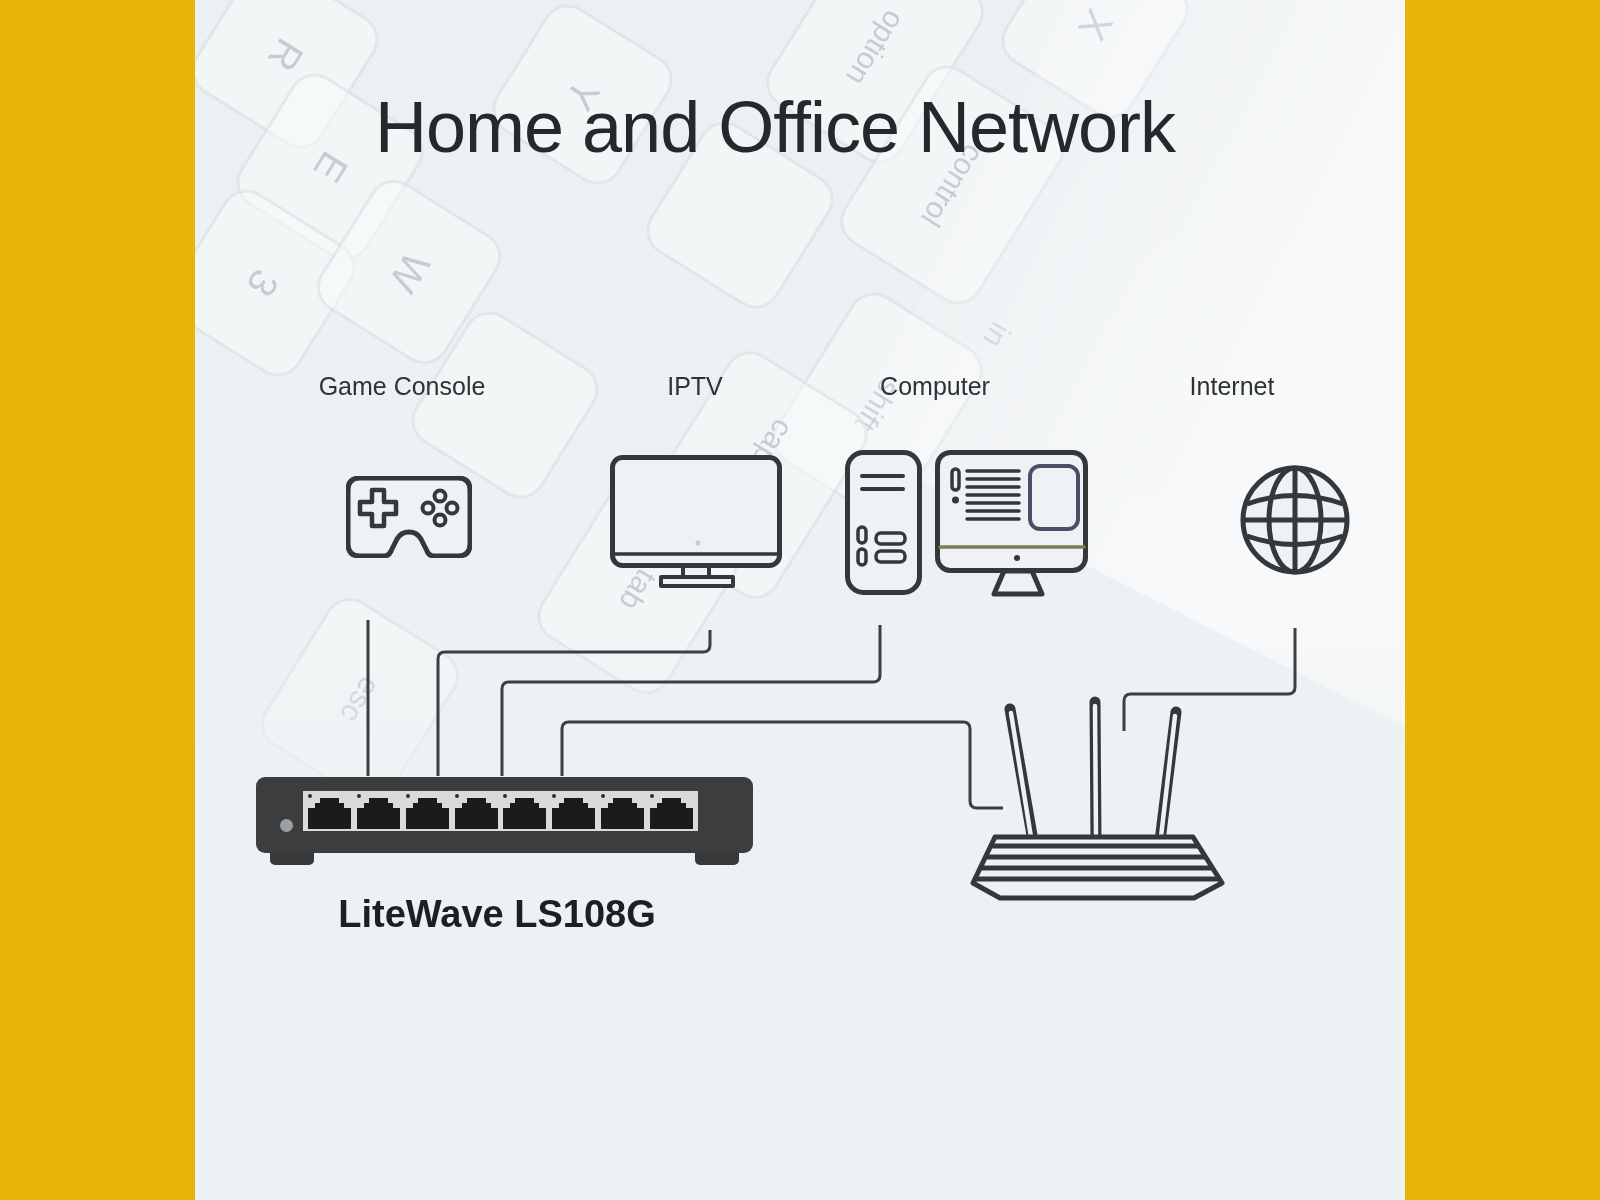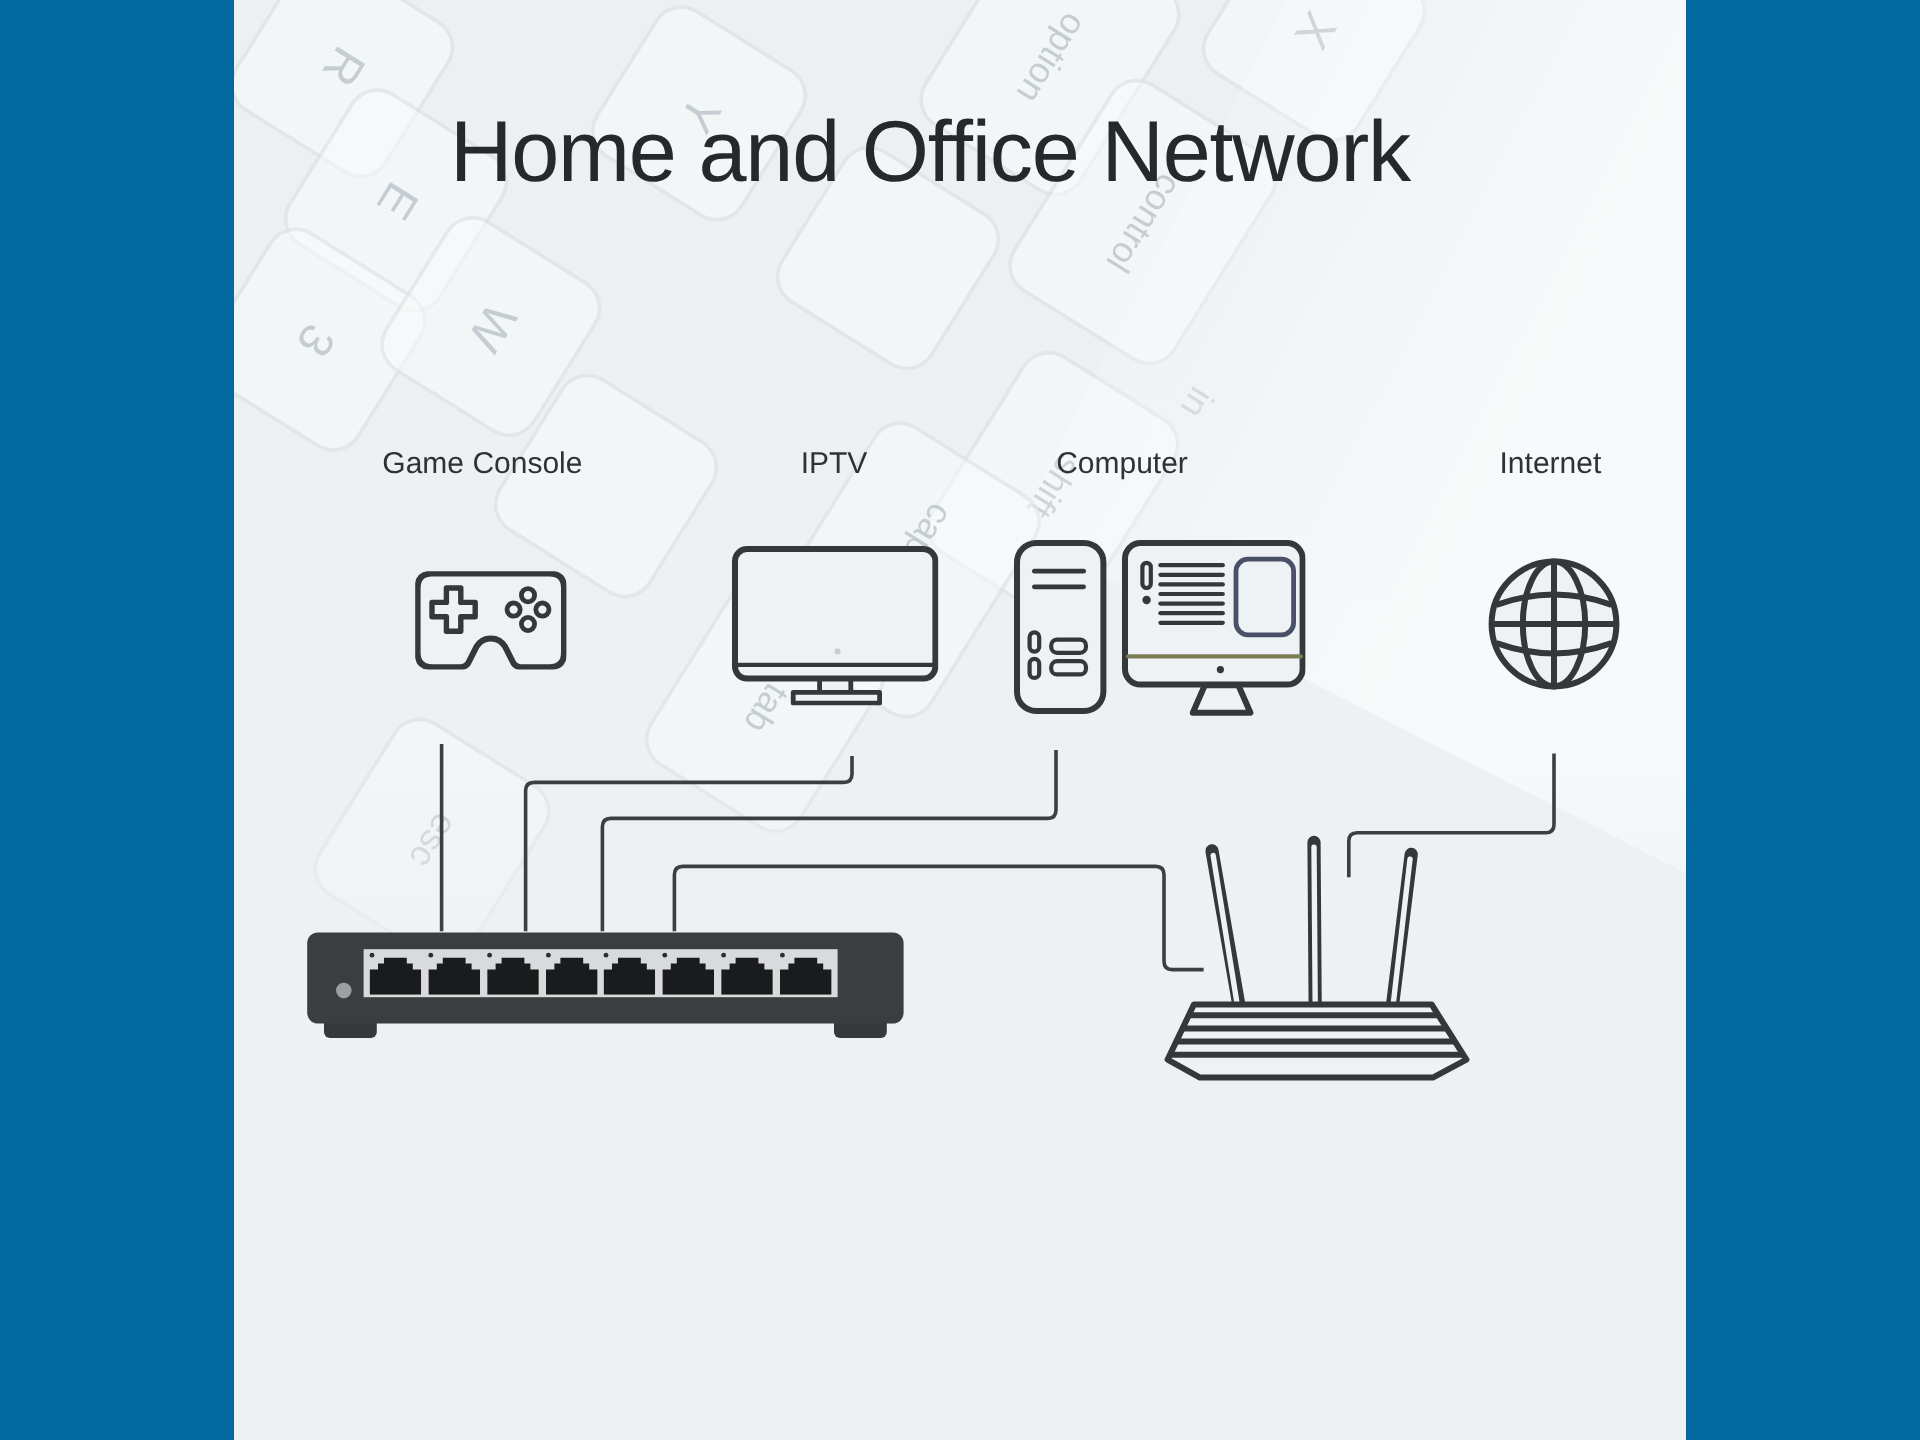--- a/index.html
+++ b/index.html
@@ -13,42 +13,42 @@
     --switch-body:#3b3d3f;
     --switch-panel:#d9dadb;
     --port-color:#1a1b1c;
     --led-color:#9da0a2;
     --monitor-chin:#7d7d55;
     --monitor-panel:#4a5068;
   }
   *{margin:0;padding:0;box-sizing:border-box;}
   html,body{width:1600px;height:1200px;background:#ffffff;overflow:hidden;
     font-family:"Liberation Sans","DejaVu Sans",sans-serif;}
-  .page{position:relative;width:1600px;height:1200px;background:#0369a1;}
+  .page{position:relative;width:1600px;height:1200px;background:#eab308;}
   .canvas{position:absolute;left:195px;top:0;width:1210px;height:1200px;
     background:linear-gradient(180deg,#ecf0f2 0%,#edf1f3 60%,#eff2f4 100%);overflow:hidden;}
 
   
   .kb-key{position:absolute;border:3px solid rgba(178,190,199,0.28);
     background:rgba(249,251,252,0.5);border-radius:26px;
     transform:rotate(-58deg);display:flex;align-items:center;justify-content:center;}
   .kb-key span{transform:rotate(180deg);color:rgba(158,172,182,0.55);font-weight:400;}
   .kb-text-only{position:absolute;transform:rotate(122deg);color:rgba(163,176,186,0.5);}
   .fabric{position:absolute;left:830px;top:-300px;width:1100px;height:1050px;
     transform:rotate(27deg);
     background:linear-gradient(90deg,rgba(255,255,255,0.15) 0%,rgba(255,255,255,0.55) 30%,rgba(252,253,254,0.6) 100%);}
   .bottom-fade{position:absolute;left:0;top:0;width:100%;height:100%;
     background:linear-gradient(to bottom,rgba(237,241,243,0) 52%,rgba(238,241,243,0.9) 70%);}
 
   .title{position:absolute;left:80px;top:86px;width:1000px;text-align:center;
     font-size:72px;font-weight:400;letter-spacing:-1px;color:var(--title);white-space:nowrap;}
 
   .device-label{position:absolute;top:372px;transform:translateX(-50%);
     font-size:25px;color:var(--label);white-space:nowrap;}
-  .lbl-game{left:207px;} .lbl-iptv{left:500px;text-align:right;} .lbl-computer{left:740px;} .lbl-internet{left:1097px;}
+  .lbl-game{left:207px;} .lbl-iptv{left:500px;text-align:right;} .lbl-computer{left:740px;} .lbl-internet{left:1037px;}
 
   .icon-box{position:absolute;}
   .icon-box svg{display:block;}
 
   .lines-svg{position:absolute;left:0;top:0;}
 
   
   .switch{position:absolute;left:61px;top:777px;width:497px;height:92px;}
   .switch .foot{position:absolute;top:72px;width:44px;height:16px;background:#36383a;border-radius:0 0 5px 5px;}
   .switch .foot.l{left:14px;} .switch .foot.r{right:14px;}
@@ -260,20 +260,21 @@
             <div class="port-cell">
               <div class="port-led"></div>
               <svg width="43" height="31" viewBox="0 0 43 31">
                 <path d="M0 31 V10 H7 V5 H12 V0 H31 V5 H36 V10 H43 V31 Z" fill="var(--port-color)"></path>
               </svg>
             </div>
           </div>
       </div>
     </div>
 
+    <div class="model-label">LiteWave LS108G</div>
 
     <div class="router-box">
       <svg width="290" height="215" viewBox="0 0 290 215">
         <defs>
           <clipPath id="router-body-clip">
             <path d="M45,144 H243 L272,190 L244,205 H50 L23,190 Z"></path>
           </clipPath>
         </defs>
 
         <g stroke-linecap="round">

